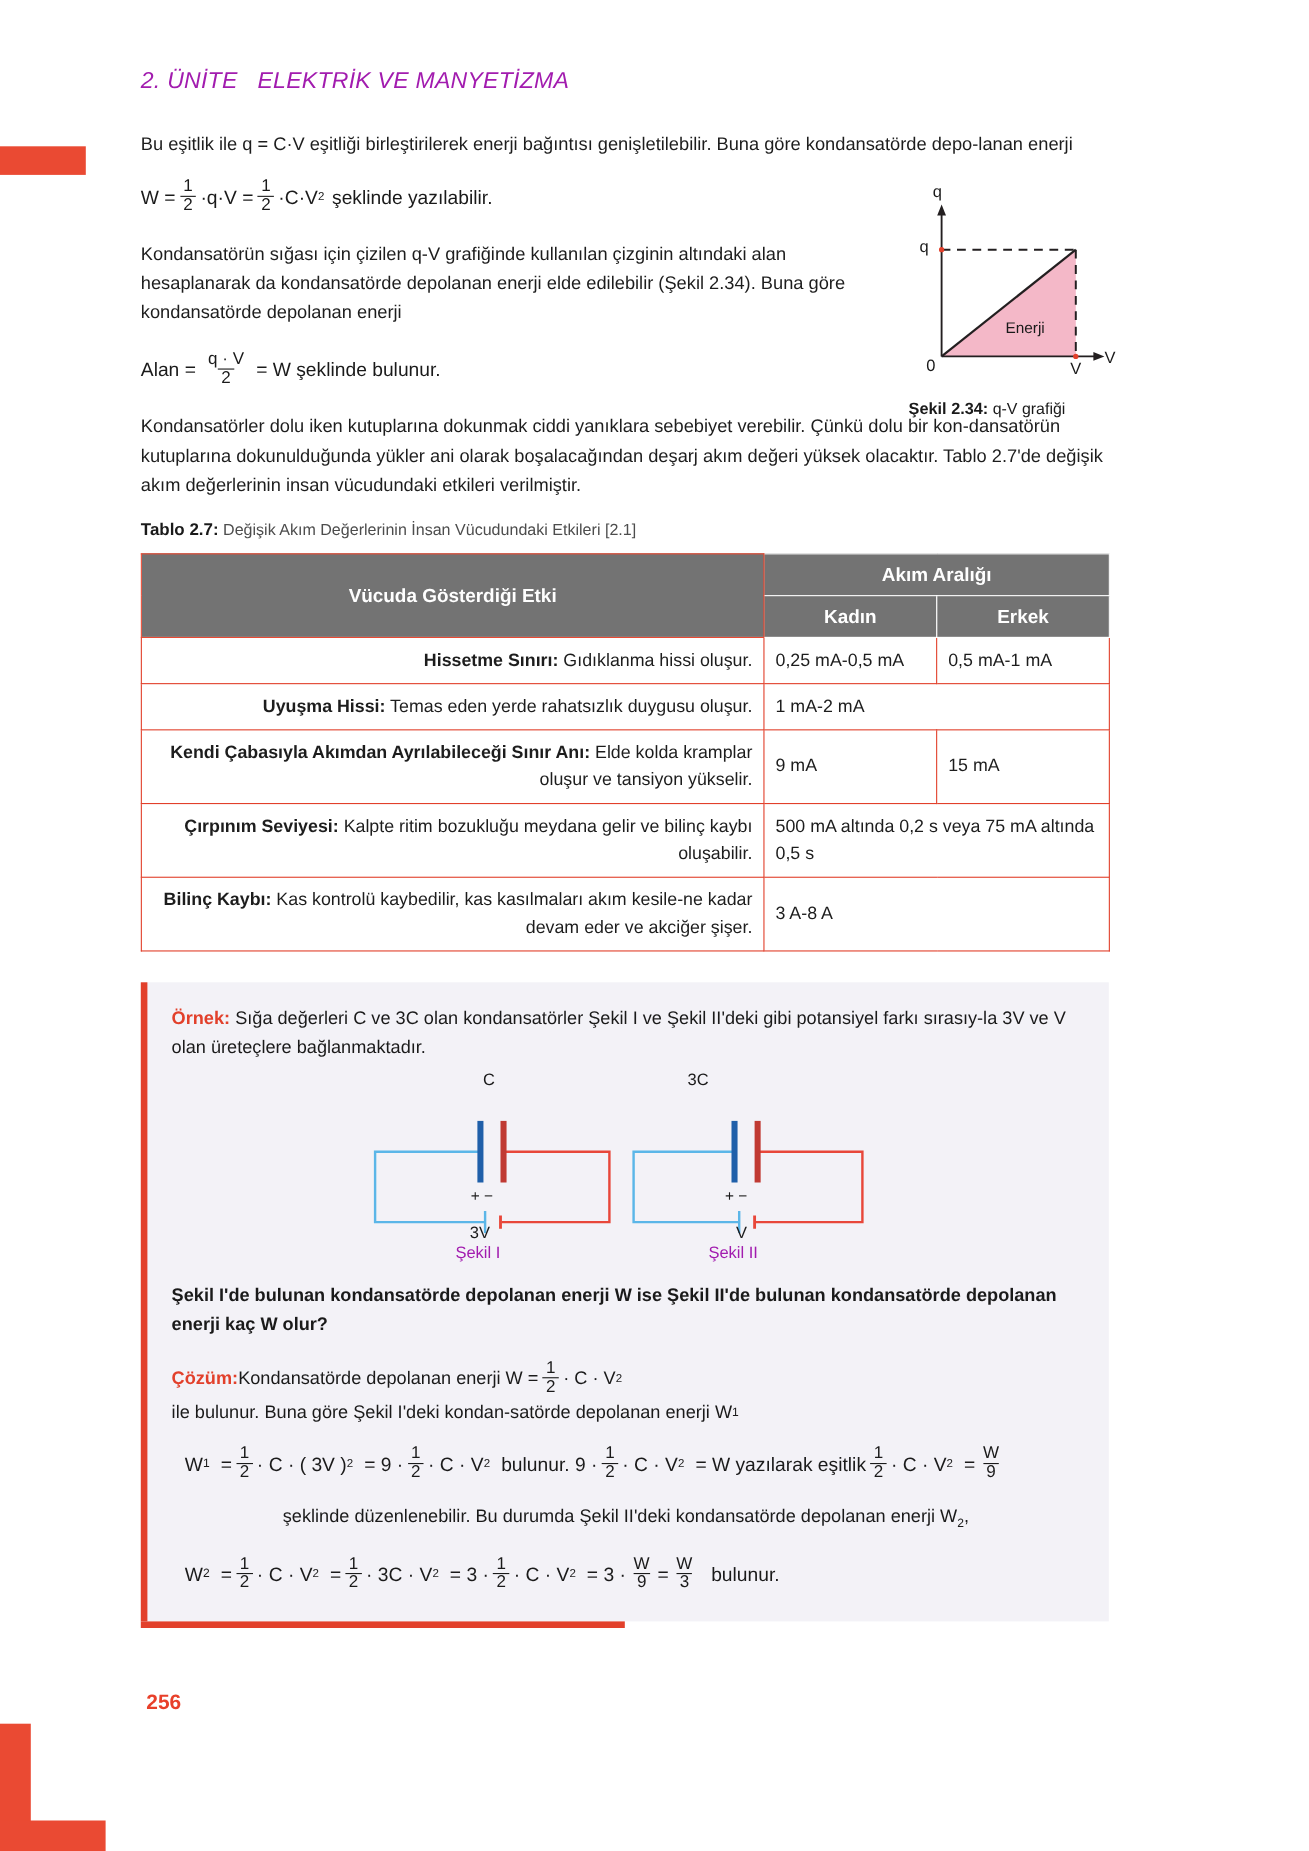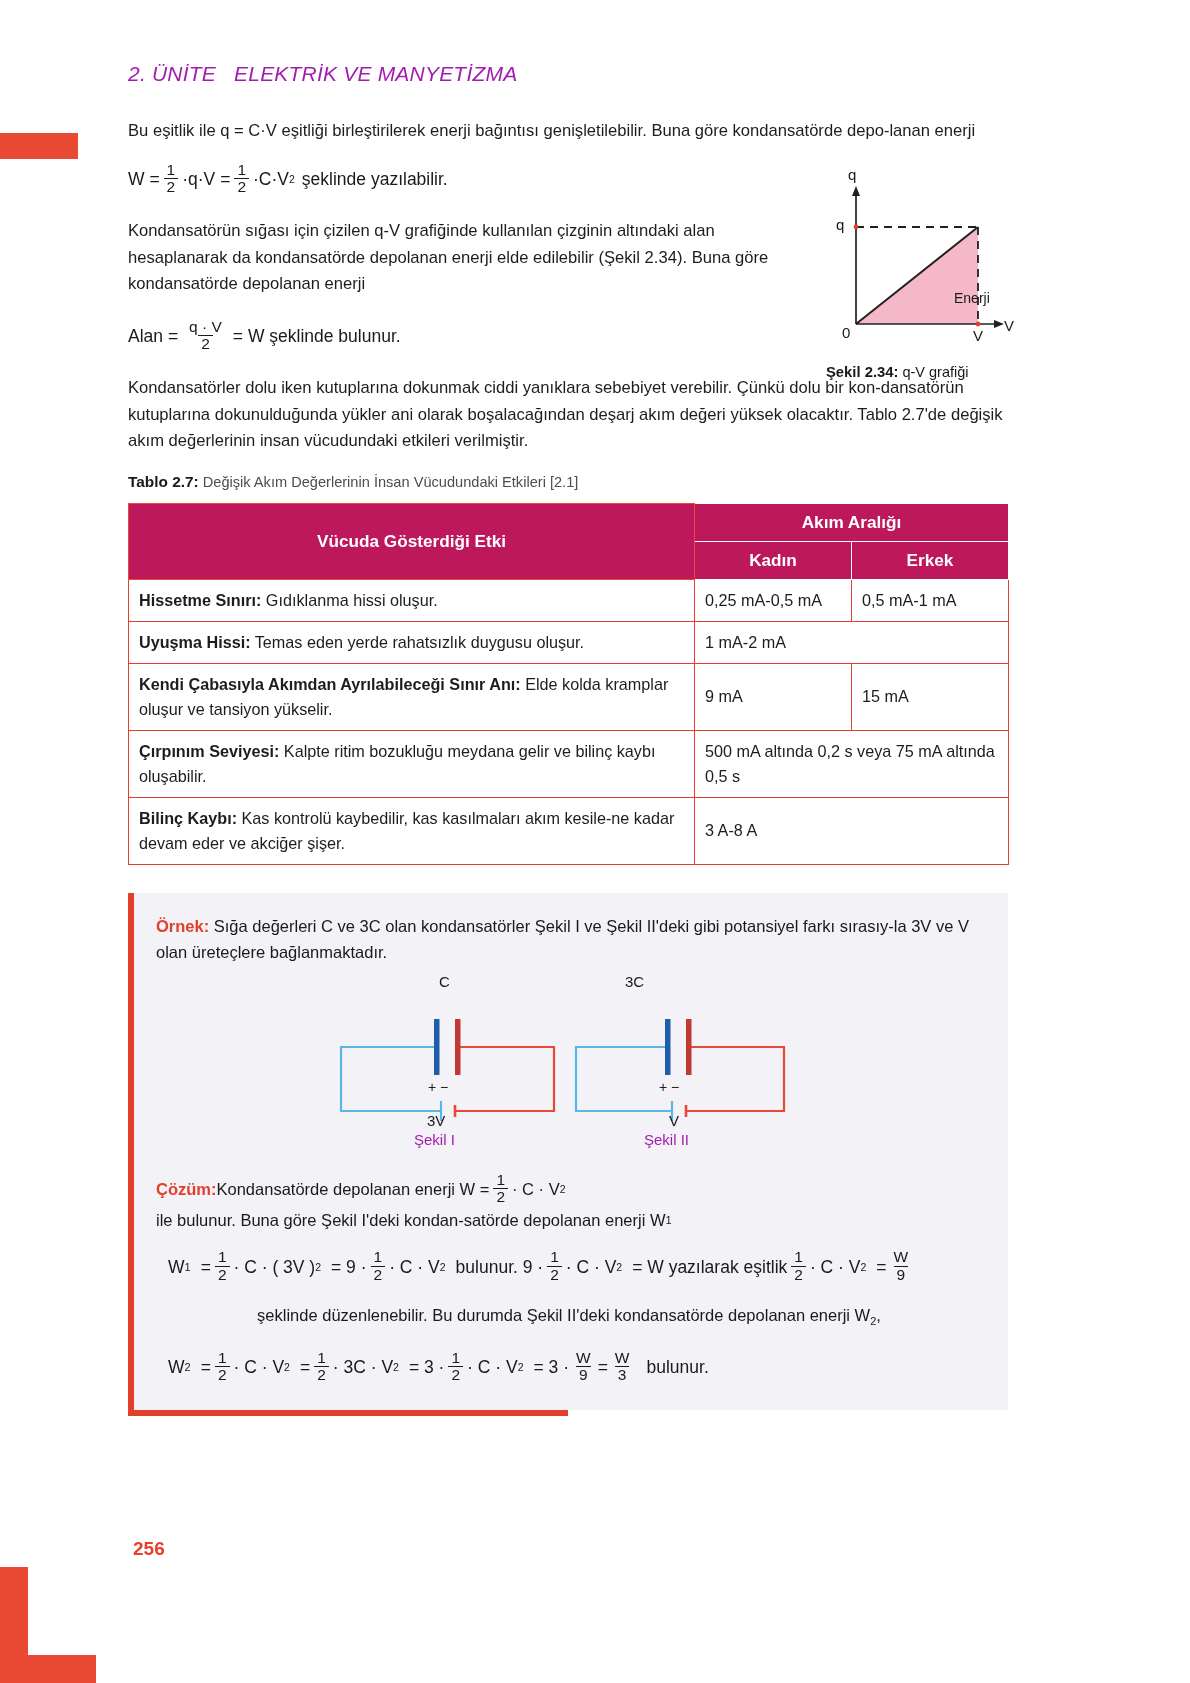--- a/index.html
+++ b/index.html
@@ -138,34 +138,34 @@
     width: 880px;
     table-layout: fixed;
     margin-top: 12px;
   }
   table.data th, table.data td {
     border: 1.2px solid #e2402b;
     padding: 8px 10px;
     vertical-align: middle;
   }
   table.data thead th {
-    background: #be185d;
+    background: #737373;
     color: #ffffff;
     font-weight: 700;
     text-align: center;
     border-color: #ffffff;
     font-size: 17.2px;
   }
   table.data thead th.outer { border-color: #ea4a33; }
   table.data tbody td {
     font-size: 16.2px;
     line-height: 25px;
     color: #1d1d1d;
   }
-  td.effect { padding-left: 12px; }
+  td.effect { padding-left: 12px; text-align: right; }
   td.effect b { font-weight: 700; }
   td.value {
     text-align: left;
     font-size: 16.2px;
   }
 
   
   .example-box {
     position: relative;
     width: 880px;
@@ -252,21 +252,21 @@
     <line x1="150" y1="55" x2="150" y2="152" stroke="#231f20" stroke-width="1.8" stroke-dasharray="8,6"></line>
 
     <circle cx="28" cy="55" r="2.4" fill="#e2402b"></circle>
     <circle cx="150" cy="152" r="2.4" fill="#e2402b"></circle>
   </svg>
   <div style="position:absolute;left:20px;top:-6px;font-size:15px;">q</div>
   <div style="position:absolute;left:8px;top:44px;font-size:15px;">q</div>
   <div style="position:absolute;left:14px;top:152px;font-size:15px;">0</div>
   <div style="position:absolute;left:145px;top:155px;font-size:15px;">V</div>
   <div style="position:absolute;left:176px;top:145px;font-size:15px;">V</div>
-  <div style="position:absolute;left:86px;top:118px;font-size:14px;margin-left:40px;">Enerji</div>
+  <div style="position:absolute;left:86px;top:118px;font-size:14px;">Enerji</div>
 </div>
 <div class="fig-caption">
   <b>Şekil 2.34:</b><span> q-V grafiği</span>
 </div>
 
 <div class="content">
 
   <p class="para">Bu eşitlik ile q = C·V eşitliği birleştirilerek enerji bağıntısı genişletilebilir. Buna göre kondansatörde depo-lanan enerji</p>
 
   <div class="spacer-18"></div>
@@ -393,20 +393,21 @@
       <span style="position:absolute;left:503px;top:100px;font-size:14px;">+ −</span>
       <span style="position:absolute;left:271px;top:133px;font-size:15px;">3V</span>
       <span style="position:absolute;left:513px;top:133px;font-size:15px;">V</span>
     </div>
 
     <div class="circuit-labels">
       <span style="left:258px;">Şekil I</span>
       <span style="left:488px;">Şekil II</span>
     </div>
 
+    <p class="q-bold" style="margin-top:12px;">Şekil I'de bulunan kondansatörde depolanan enerji W ise Şekil II'de bulunan kondansatörde depolanan enerji kaç W olur?</p>
 
     <div class="math" style="margin-top:20px;display:flex;flex-wrap:wrap;align-items:center;font-size:16.5px;line-height:28px;">
       <span class="lbl-cozum">Çözüm:</span>
       <span>  Kondansatörde depolanan enerji  W =</span>
       <span class="frac">
         <span class="num">1</span>
         <span class="den">2</span>
       </span>
       <span>· C · V</span>
         <sup class="exp">2</sup>

